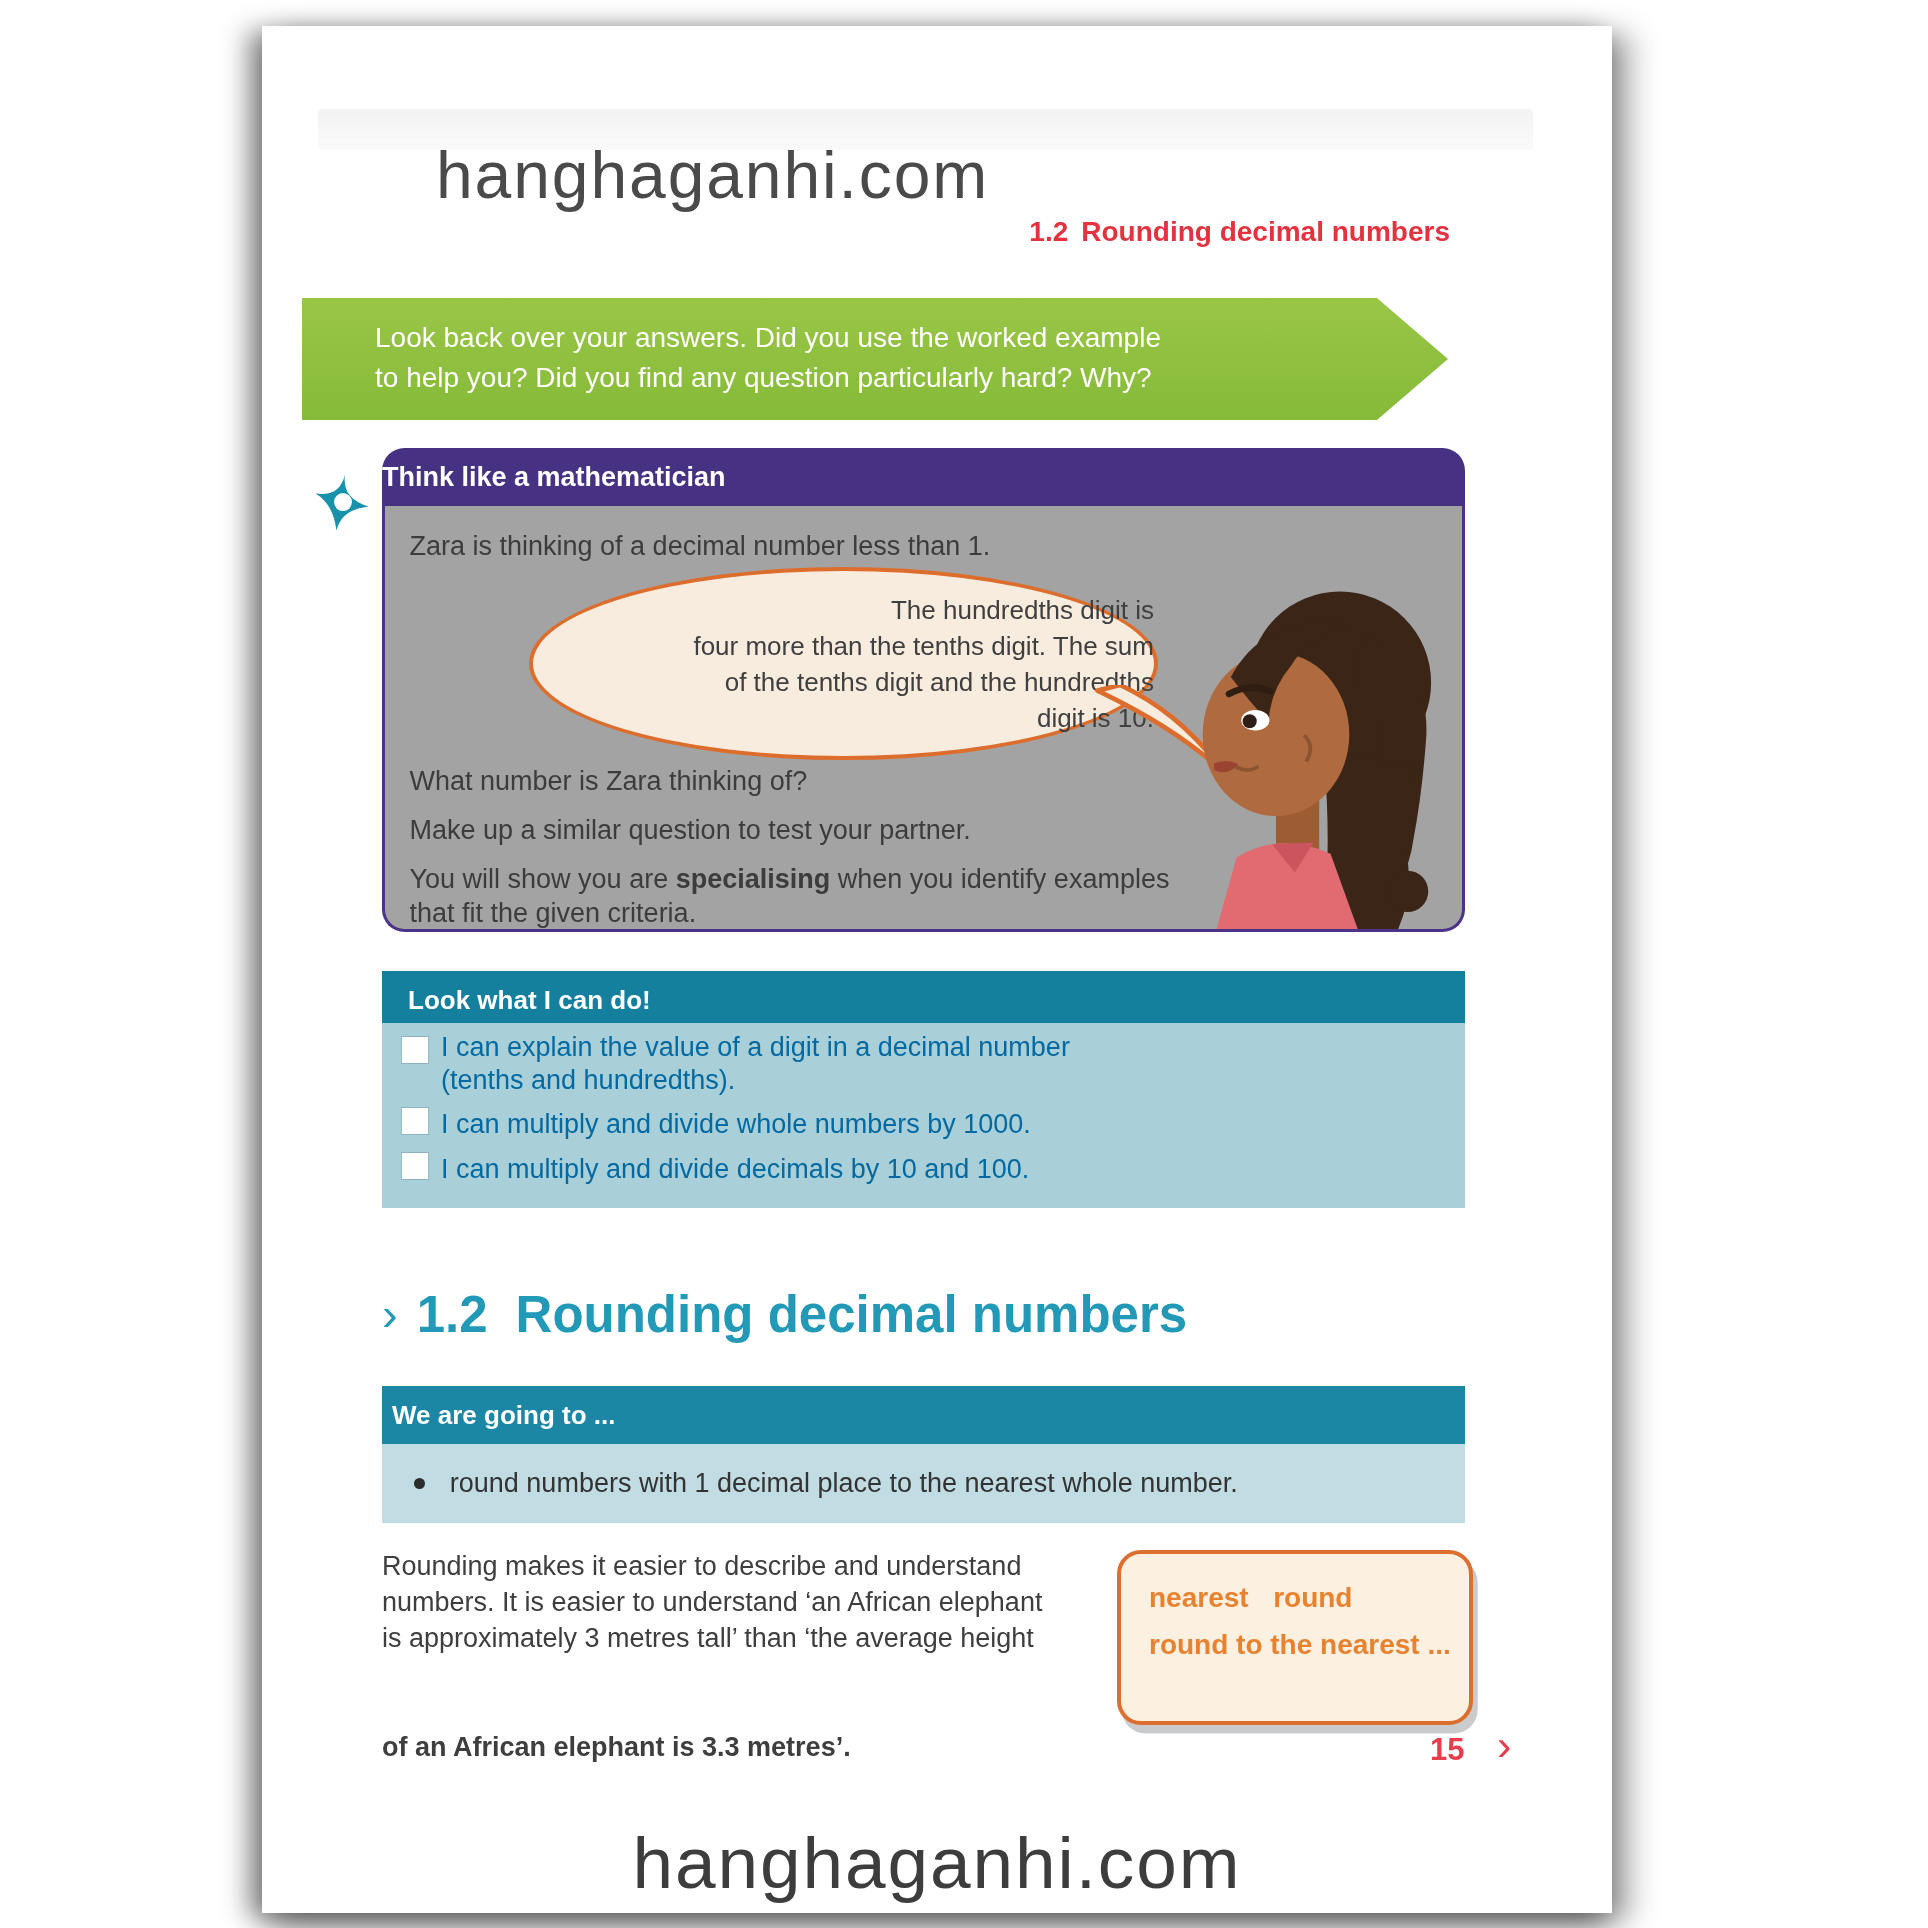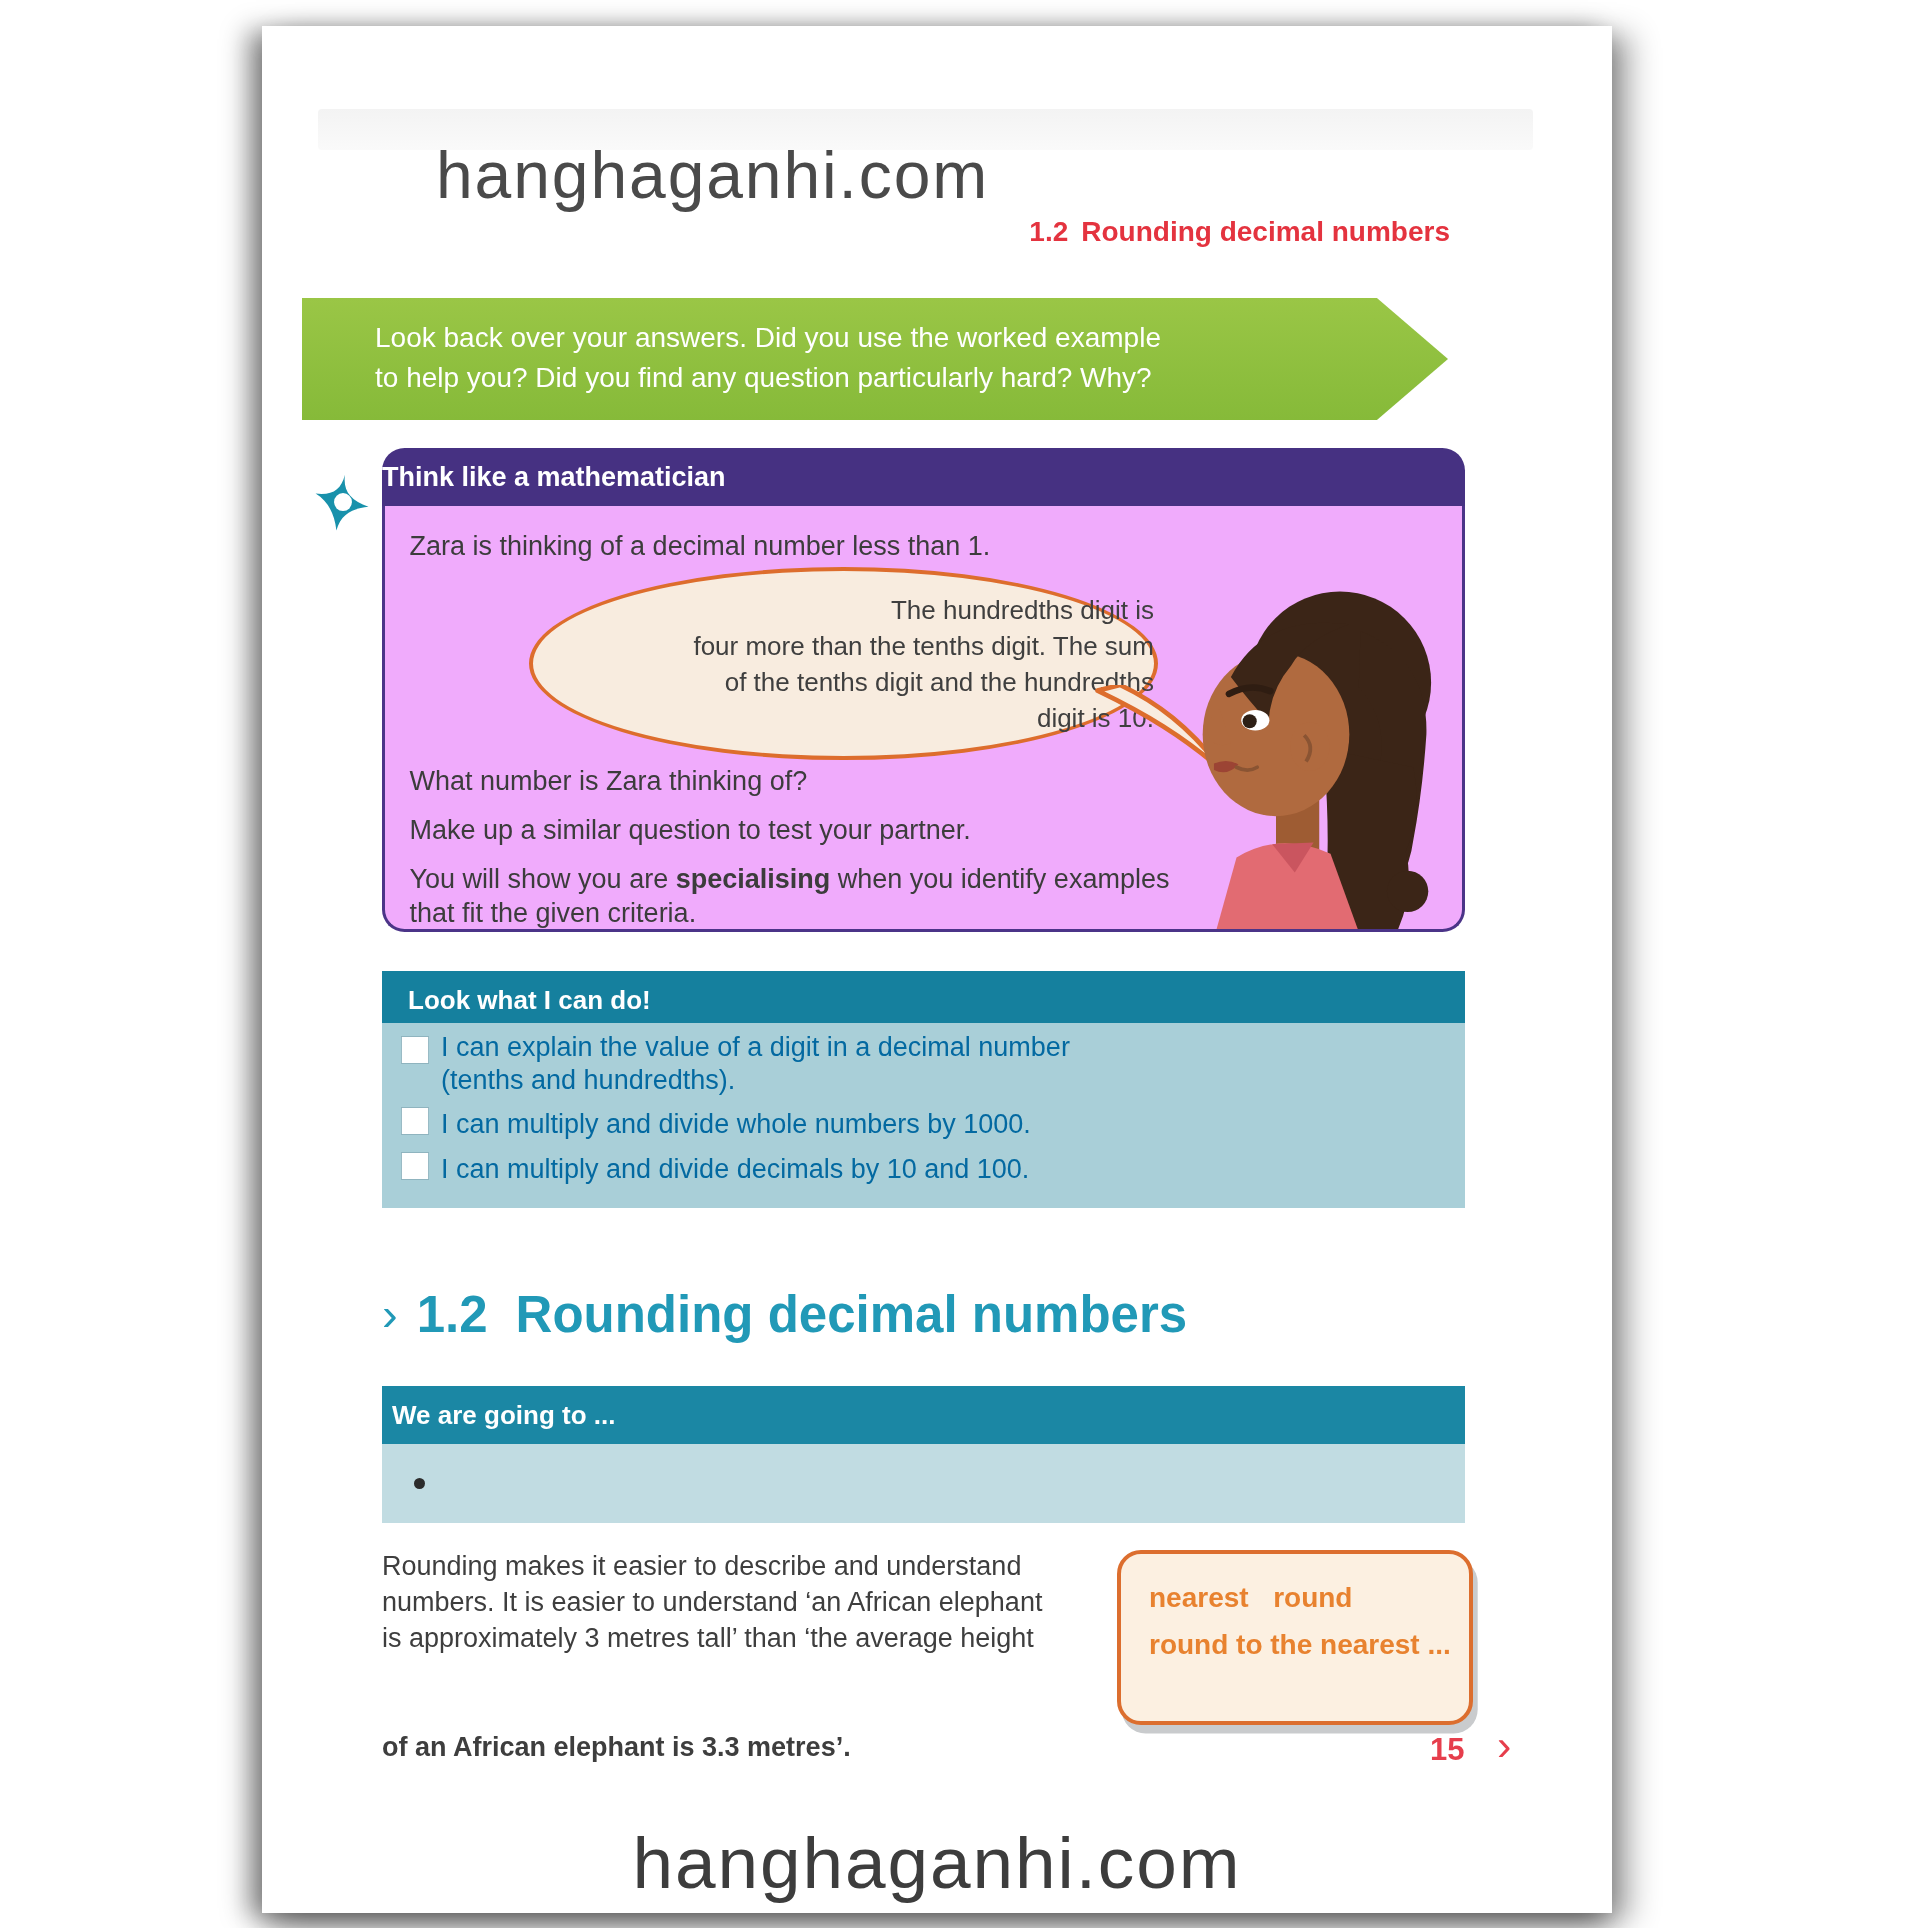--- a/index.html
+++ b/index.html
@@ -21,21 +21,21 @@
     clip-path:polygon(0 0, 93.8% 0, 100% 50%, 93.8% 100%, 0 100%);
     color:#ffffff;font-size:28px;line-height:40px;padding:20px 0 0 73px;box-sizing:border-box;
   }
   .think-icon{left:47px;top:443px;width:68px;height:68px;}
   .think-box{left:120px;top:422px;width:1083px;height:484px;}
   .think-header{
     position:absolute;left:0;top:0;right:0;height:58px;background:#463182;border-radius:22.6px 22.6px 0 0;
     color:#ffffff;font-size:27px;font-weight:700;line-height:58px;box-sizing:border-box;
   }
   .think-body{
-    position:absolute;left:0;top:58px;right:0;bottom:0;background:#f0abfc;
+    position:absolute;left:0;top:58px;right:0;bottom:0;background:#a3a3a3;
     border:3.8px solid #4b3488;border-top:none;border-radius:0 0 22.6px 22.6px;overflow:hidden;
   }
   .think-text{font-size:27px;color:#3c3c3c;}
   .bubble{
     left:144px;top:61px;width:621px;height:185px;border-radius:50%;
     border:4.7px solid #dd6d2d;background:#f8ecdf;display:flex;flex-direction:column;
     justify-content:center;text-align:right;font-size:26px;line-height:36px;color:#3f3f3f;
   }
   .cando-box{left:120px;top:945px;width:1083px;}
   .cando-header{height:52px;background:#15809e;color:#fff;font-size:26px;font-weight:700;line-height:58px;padding-left:26px;box-sizing:border-box;}
@@ -160,20 +160,21 @@
   <div class="abs main-heading">
     <span class="chev">›</span>
     <span class="num">1.2</span>
     <span class="ttl">Rounding decimal numbers</span>
   </div>
 
   <div class="abs goals-box">
     <div class="goals-header">We are going to ...</div>
     <div class="goals-body">
       <span class="dot"></span>
+      <span class="txt">round numbers with 1 decimal place to the nearest whole number.</span>
     </div>
   </div>
 
   <div class="abs par-line" style="top:1525px;">Rounding makes it easier to describe and understand</div>
   <div class="abs par-line" style="top:1561px;">numbers. It is easier to understand ‘an African elephant</div>
   <div class="abs par-line" style="top:1597px;">is approximately 3 metres tall’ than ‘the average height</div>
   <div class="abs par-line" style="top:1706px;font-weight:bold;">of an African elephant is 3.3 metres’.</div>
 
   <div class="abs vocab-box">
     <div class="vocab-line1">

